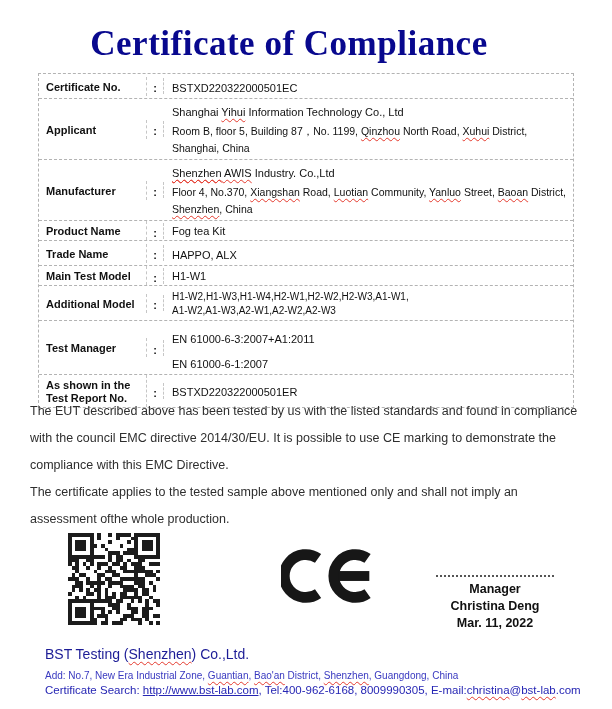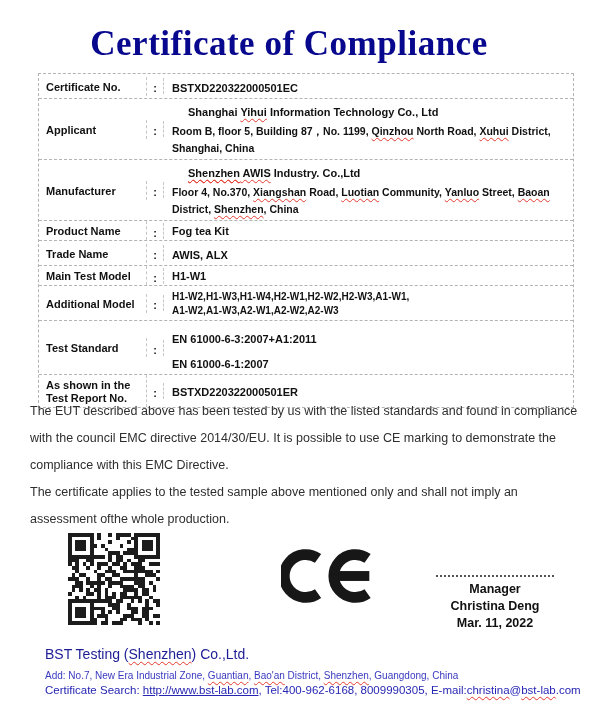--- a/index.html
+++ b/index.html
@@ -12,26 +12,26 @@
   
   .cert-table{position:absolute;top:73px;left:38px;width:536px;
               border:1px dashed #b3b3b3;box-sizing:border-box;}
   .row{display:flex;border-bottom:1px dashed #b3b3b3;box-sizing:border-box;align-items:center;}
   .row:last-child{border-bottom:none;}
   .cell{box-sizing:border-box;}
   .label{width:108px;border-right:1px dashed #c6c6c6;padding:4px 2px 2px 7px;
          font-weight:bold;font-size:11px;line-height:13px;}
   .colon{width:17px;border-right:1px dashed #c6c6c6;padding-top:4px;text-align:center;
          font-weight:bold;font-size:11px;}
-  .value{flex:1;padding:3px 6px 2px 8px;font-weight:bold;font-size:11px;line-height:14px;}
+  .value{flex:1;padding:3px 6px 2px 8px;font-weight:normal;font-size:11px;line-height:14px;}
   .r0{min-height:25px}.r1{min-height:54px}.r2{min-height:50px}.r3{min-height:20px}
   .r4{min-height:25px}.r5{min-height:20px}.r6{min-height:35px}.r7{min-height:54px}
   .r8{min-height:31px}
   .r0 .value,.r4 .value{padding-top:5px;}
-  .r1 .v0,.r2 .v0{margin:3px 16px 4px;}
+  .r1 .v0,.r2 .v0{margin:3px 0 4px;}
   .r1 .v1,.r2 .v1{font-size:10.5px;line-height:17px;}
   .r6 .value{font-size:10px;line-height:14px;padding-top:4px;}
   .r7 .v0{margin:7px 0 11px;}
   .r8 .value{display:flex;align-items:center;}
   .sq{text-decoration:underline;text-decoration-style:wavy;
       text-decoration-color:#e43a2e;text-decoration-thickness:1px;text-underline-offset:2px;}
   
   .statement{position:absolute;top:398px;left:30px;width:557px;font-size:12.5px;
              line-height:27px;color:#2e2e2e;}
   .statement p{margin:0;}
@@ -89,21 +89,21 @@
       <div class="cell colon">:</div>
       <div class="cell value">
         <div class="v0">Fog tea Kit</div>
       </div>
     </div>
 
     <div class="row r4">
       <div class="cell label">Trade Name</div>
       <div class="cell colon">:</div>
       <div class="cell value">
-        <div class="v0">AWIS, ALX</div>
+        <div class="v0">HAPPO, ALX</div>
       </div>
     </div>
 
     <div class="row r5">
       <div class="cell label">Main Test Model</div>
       <div class="cell colon">:</div>
       <div class="cell value">
         <div class="v0">H1-W1</div>
       </div>
     </div>
@@ -111,21 +111,21 @@
     <div class="row r6">
       <div class="cell label">Additional Model</div>
       <div class="cell colon">:</div>
       <div class="cell value">
         <div class="v0">H1-W2,H1-W3,H1-W4,H2-W1,H2-W2,H2-W3,A1-W1,</div>
         <div class="v1">A1-W2,A1-W3,A2-W1,A2-W2,A2-W3</div>
       </div>
     </div>
 
     <div class="row r7">
-      <div class="cell label">Test Standard</div>
+      <div class="cell label">Test Manager</div>
       <div class="cell colon">:</div>
       <div class="cell value">
         <div class="v0">EN 61000-6-3:2007+A1:2011</div>
         <div class="v1">EN 61000-6-1:2007</div>
       </div>
     </div>
 
     <div class="row r8">
       <div class="cell label">As shown in the Test Report No.</div>
       <div class="cell colon">:</div>

